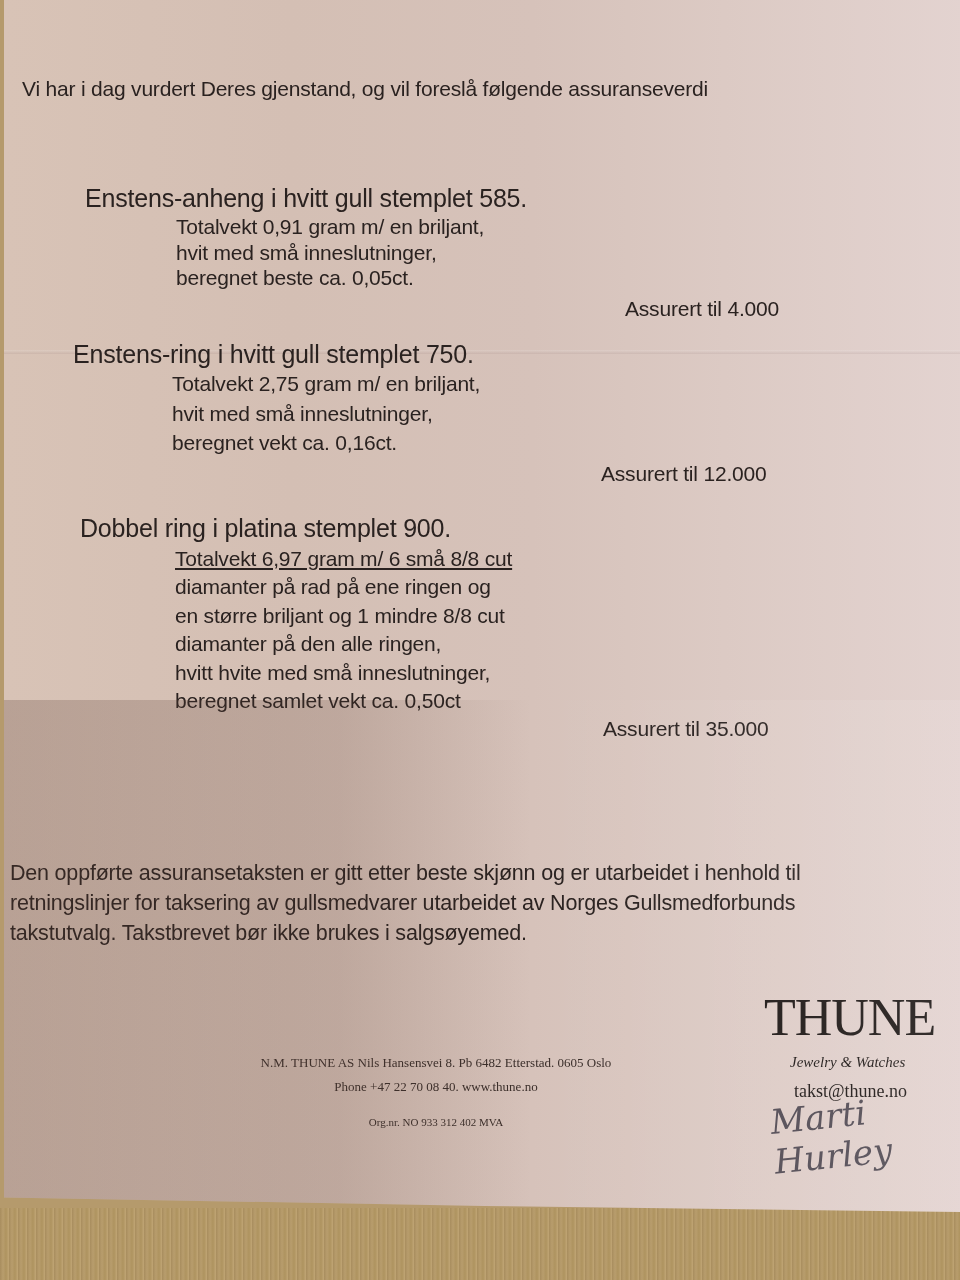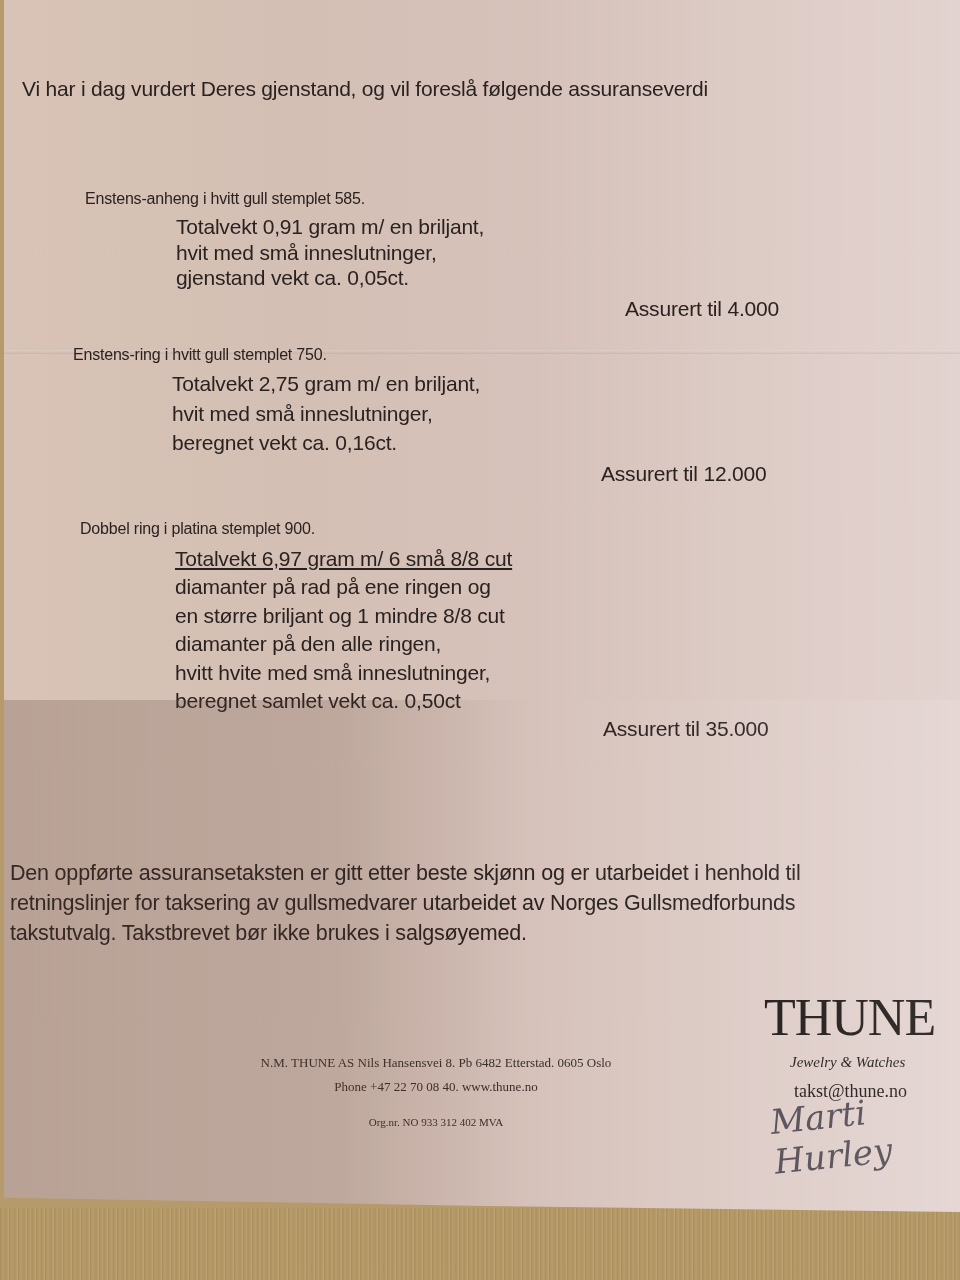--- a/index.html
+++ b/index.html
@@ -24,21 +24,21 @@
     pointer-events: none;
   }
   .fold {
     position: absolute; left: 0; top: 350px; width: 960px; height: 4px;
     background: linear-gradient(180deg, rgba(255,255,255,0.15), rgba(120,90,90,0.12));
   }
   .sans { font-family: "Liberation Sans", "DejaVu Sans", sans-serif; }
   .serif { font-family: "Liberation Serif", "DejaVu Serif", serif; }
   .txt { position: absolute; white-space: nowrap; font-size: 21px; line-height: 29px; letter-spacing: -0.2px; }
   .intro { left: 18px; top: 74px; }
-  .item-title { font-size: 16px; }
+  .item-title { font-size: 25px; }
   .item-line { font-size: 21px; margin-left: 25px; }
   .insured { font-size: 21px; }
   .disclaimer { left: 6px; top: 858px; font-size: 21.5px; line-height: 30px; }
   .footer { position: absolute; font-size: 13px; color: #3a2e2a; white-space: nowrap; text-align: center; }
   .brand {
     position: absolute; left: 760px; top: 988px; font-size: 52px; letter-spacing: -1px; color: #1e1816;
   }
   .tagline { position: absolute; left: 786px; top: 1054px; font-size: 15px; font-style: italic; color: #1e1816; }
   .email { position: absolute; left: 790px; top: 1081px; font-size: 18px; color: #1e1816; }
   .signature { position: absolute; left: 768px; top: 1092px; font-size: 34px; font-style: italic; color: #3a3540; font-family: "DejaVu Serif", serif; transform: rotate(-6deg); opacity: 0.85; }
@@ -50,21 +50,21 @@
 
 <div class="paper">
   <div class="fold"></div>
 
   <div class="txt sans intro">Vi har i dag vurdert Deres gjenstand, og vil foreslå følgende assuranseverdi</div>
 
   <div>
     <div class="txt sans item-title" style="left:81px; top:184px;">Enstens-anheng i hvitt gull stemplet 585.</div>
     <div class="txt sans item-line" style="left:147px; top:212px;">Totalvekt 0,91 gram m/ en briljant,</div>
     <div class="txt sans item-line" style="left:147px; top:238px;">hvit med små inneslutninger,</div>
-    <div class="txt sans item-line" style="left:147px; top:263px;">gjenstand vekt ca. 0,05ct.</div>
+    <div class="txt sans item-line" style="left:147px; top:263px;">beregnet beste ca. 0,05ct.</div>
     <div class="txt sans insured" style="left:601px; top:294px;margin-left:20px;">Assurert til 4.000</div>
   </div>
 
   <div>
     <div class="txt sans item-title" style="left:69px; top:340px;">Enstens-ring i hvitt gull stemplet 750.</div>
     <div class="txt sans item-line" style="left:143px; top:369px;">Totalvekt 2,75 gram m/ en briljant,</div>
     <div class="txt sans item-line" style="left:143px; top:399px;">hvit med små inneslutninger,</div>
     <div class="txt sans item-line" style="left:143px; top:428px;">beregnet vekt ca. 0,16ct.</div>
     <div class="txt sans insured" style="left:597px; top:459px;">Assurert til 12.000</div>
   </div>

